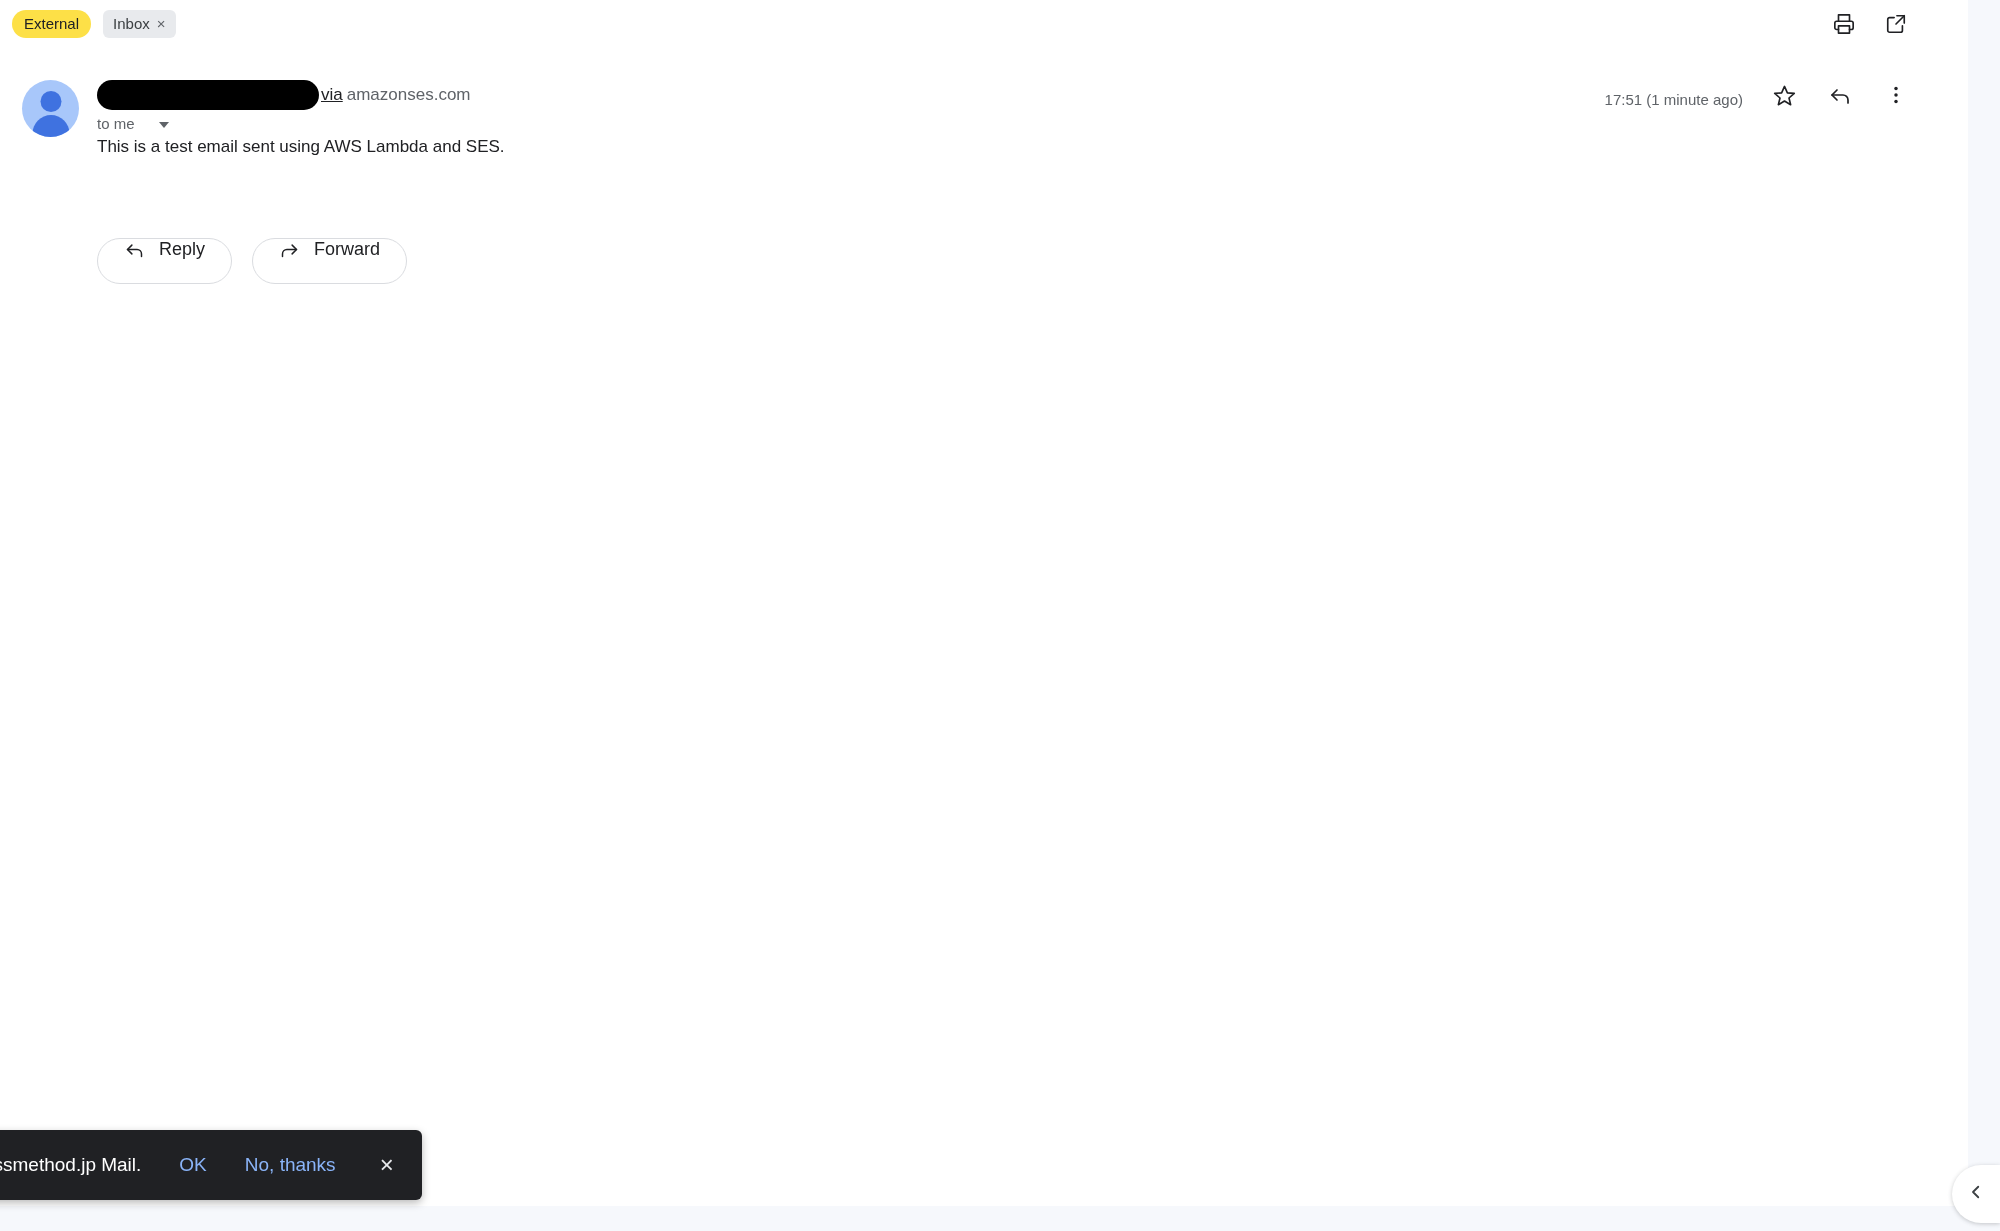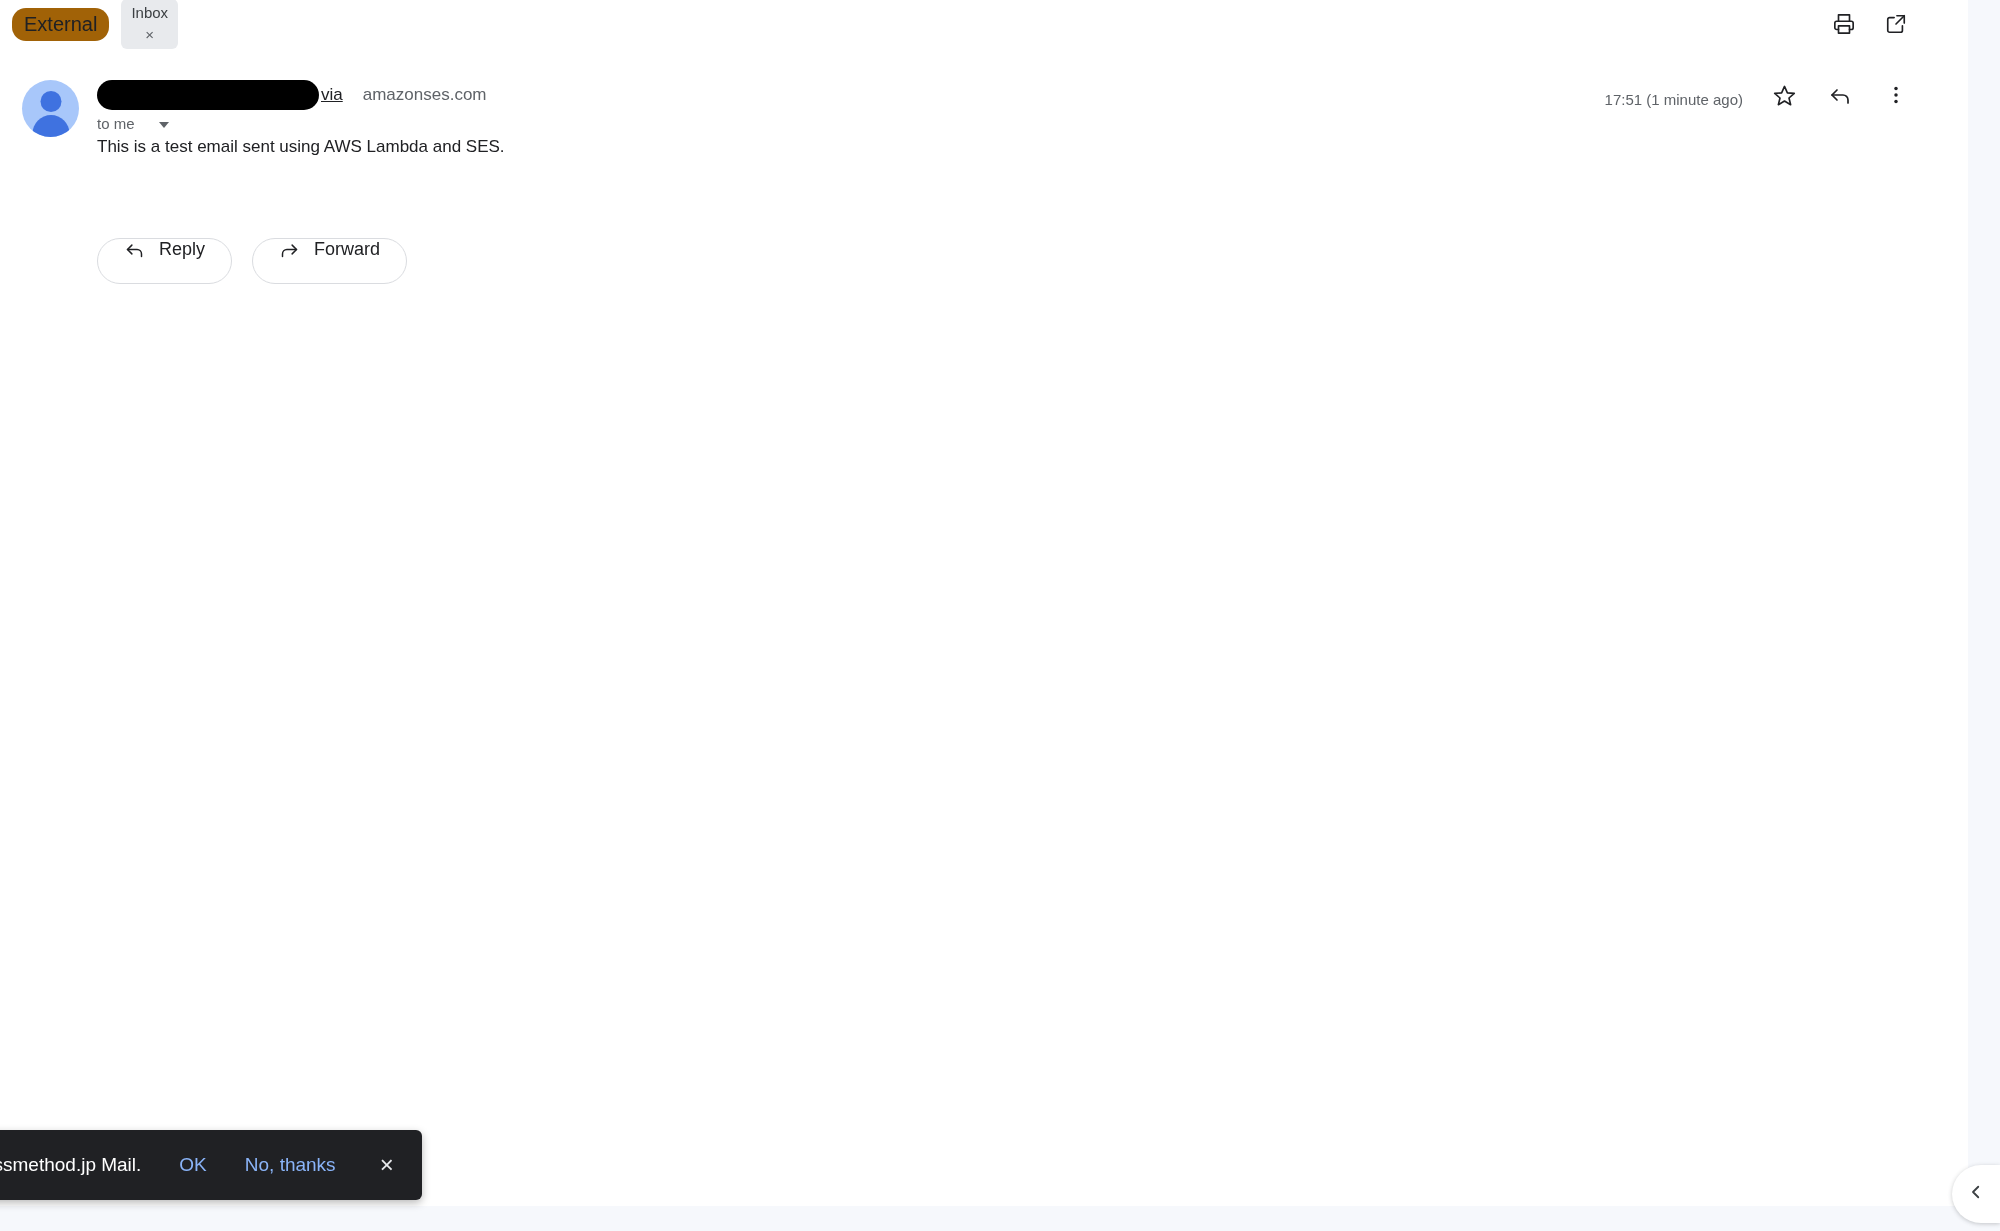--- a/index.html
+++ b/index.html
@@ -50,41 +50,40 @@
     margin-left: 97px;
     font-size: 28px;
     font-weight: 400;
     color: #202124;
     letter-spacing: 0.1px;
     line-height: 36px;
     white-space: nowrap;
   }
   .badge-external {
     margin-left: 12px;
-    background: #a16207;
-    color: #202124;
-    font-size: 20px;
+    background: #fde047;
+    color: #202124;
+    font-size: 15px;
     line-height: 1;
     padding: 6px 12px 7px;
     border-radius: 14px;
     white-space: nowrap;
   }
   .chip-inbox {
     margin-left: 12px;
     background: #e8eaed;
     color: #3c4043;
     font-size: 15px;
     line-height: 1;
     padding: 6px 10px 7px;
     border-radius: 6px;
     white-space: nowrap;
     display: flex;
     align-items: center;
     gap: 7px;
-    flex-direction: column;
   }
   .chip-inbox .chip-x {
     font-size: 15px;
     color: #5f6368;
   }
 
   .header-actions {
     margin-left: auto;
     display: flex;
     align-items: center;
@@ -158,21 +157,21 @@
     vertical-align: middle;
   }
   .via-link {
     margin-left: 2px;
     text-decoration: underline;
     color: #202124;
     font-size: 17px;
     cursor: pointer;
   }
   .via-domain {
-    margin-left: 20px;
+    margin-left: 4px;
     color: #5f6368;
     font-size: 17px;
   }
 
   .to-me-row {
     position: absolute;
     left: 97px;
     top: 48px;
     display: flex;
     align-items: center;

